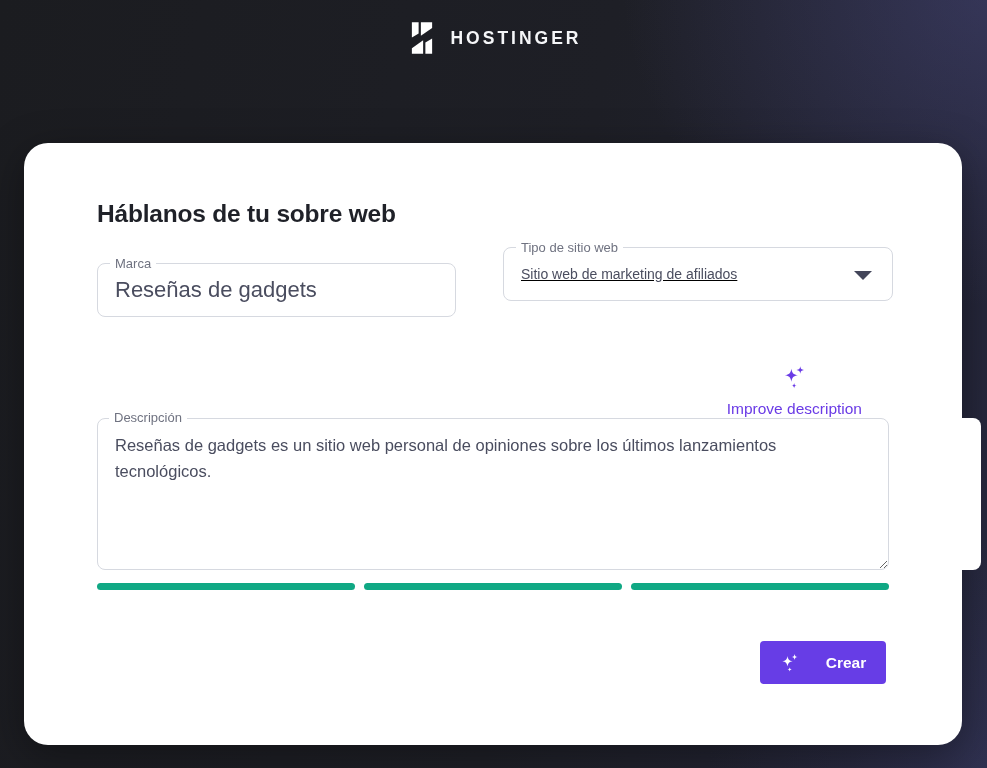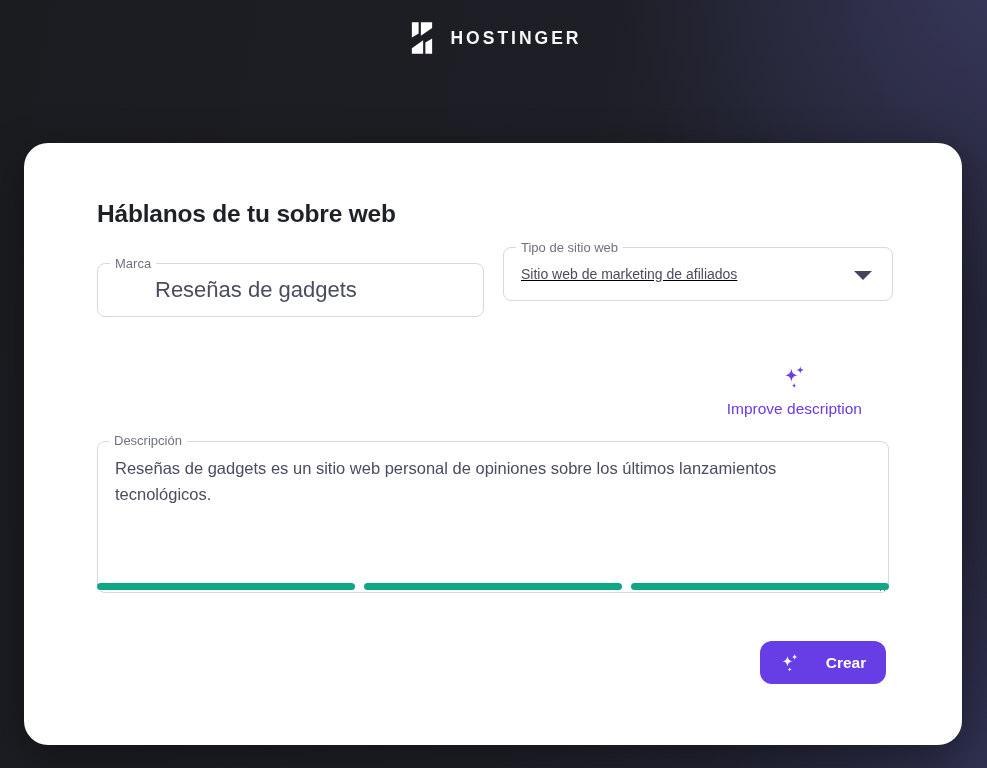--- a/index.html
+++ b/index.html
@@ -37,21 +37,21 @@
   
   .field {
     position: absolute; height: 54px;
     border: 1px solid #d6d9e0; border-radius: 8px; background: #fff;
   }
   .float-label {
     position: absolute; top: -9px; left: 12px;
     background: #fff; padding: 0 5px;
     font-size: 13px; color: #6f7280; line-height: 17px; white-space: nowrap;
   }
-  .field-brand { left: 73px; top: 120px; width: 387px; padding-left: 40px; }
+  .field-brand { left: 73px; top: 120px; width: 359px; }
   .field-type  { left: 479px; top: 104px; width: 390px; cursor: pointer; text-decoration: underline; }
   .field input {
     width: 100%; height: 100%; border: none; outline: none; background: transparent;
     padding: 0 17px; font-family: inherit; font-size: 22px; color: #4a4d5f;
     border-radius: 8px;
   }
   .select-value {
     display: flex; align-items: center; height: 100%;
     padding: 0 44px 0 17px; font-size: 14px; color: #4a4d5f;
   }
@@ -65,21 +65,21 @@
   
   .improve-link {
     position: absolute; top: 222px; right: 100px;
     display: flex; align-items: center; gap: 10px;
     color: #6a3be6; font-size: 15.5px; font-weight: 500; cursor: pointer;
     background: none; border: none; font-family: inherit; flex-direction: column;
   }
   .improve-link svg { width: 25px; height: 25px; }
 
   
-  .field-desc { left: 73px; top: 275px; width: 792px; height: 152px; border: none; margin-top: 23px; }
+  .field-desc { left: 73px; top: 275px; width: 884px; height: 152px; border: none; }
   .field-desc textarea {
     width: 792px; height: 152px; resize: both;
     border: 1px solid #d6d9e0; border-radius: 8px; outline: none;
     padding: 13px 17px; font-family: inherit; font-size: 16.5px;
     line-height: 26px; color: #4a4d5f; background: #fff;
   }
   .field-desc .float-label { z-index: 2; }
 
   
   .quality-bars {
@@ -88,21 +88,21 @@
   }
   .quality-bars .bar { flex: 1; height: 7px; border-radius: 4px; }
   .feedback-text {
     position: absolute; left: 73px; top: 455px;
     font-size: 14px; color: #4b4d58;
   }
 
   
   .create-btn {
     position: absolute; top: 498px; right: 76px;
-    width: 126px; height: 43px; border: none; border-radius: 12px;
+    width: 126px; height: 43px; border: none; border-radius: 4px;
     background: #673de6; color: #fff; cursor: pointer;
     display: flex; align-items: center; justify-content: center; gap: 26px;
     font-family: inherit; font-size: 15.5px; font-weight: 600;
   }
   .create-btn svg { width: 20px; height: 20px; }
 </style>
 </head>
 <body>
 
 <header class="topbar">

